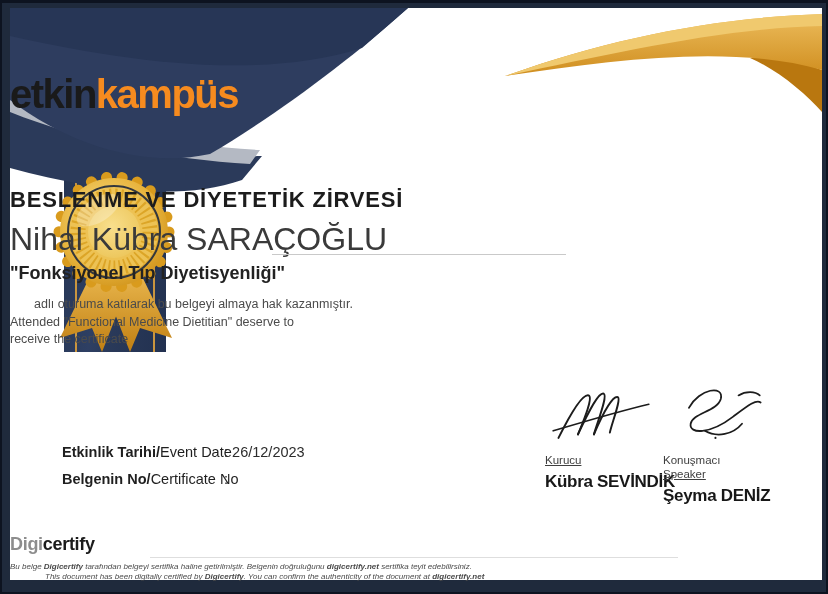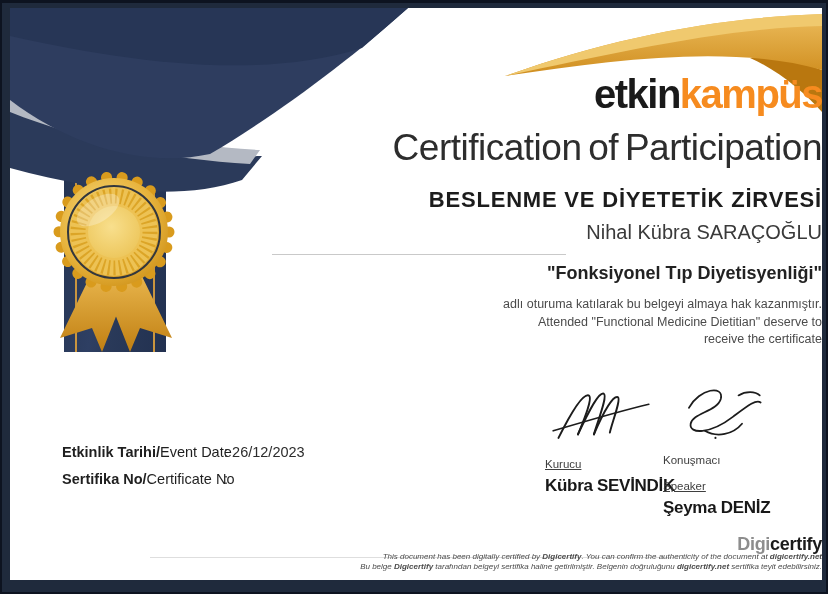--- a/index.html
+++ b/index.html
@@ -14,54 +14,54 @@
   .swoosh-tl{left:10px;top:8px;z-index:3;}
   .swoosh-tr{right:6px;top:8px;z-index:3;}
   .ribbon-strip{position:absolute;left:64px;top:120px;width:102px;height:232px;z-index:2;
     background:linear-gradient(100deg,#243350 0%,#2e3f63 45%,#26355322 60%,#223150 100%),#2a3a5a;}
   .ribbon-strip .gold-line{position:absolute;top:0;bottom:0;width:2px;background:#c9953f;}
   .ribbon-strip .gold-line.left{left:11px;}
   .ribbon-strip .gold-line.right{right:11px;}
   .medal{left:34px;top:146px;z-index:5;}
 
   
-  .txt{position:absolute;z-index:6;left:10px;right:6px;text-align:right;color:#222;}
+  .txt{position:absolute;z-index:6;left:10px;right:6px;text-align:left;color:#222;}
   .logo{top:72px;font-size:40px;font-weight:bold;letter-spacing:-1.5px;}
   .logo .p1{color:#1a1a1a;}
   .logo .p2{color:#f68b1f;}
   .title{top:127px;font-size:37px;font-weight:400;color:#2d2d2d;word-spacing:-3px;letter-spacing:-0.5px;}
   .subtitle{top:187px;font-size:22px;font-weight:bold;color:#1c1c1c;letter-spacing:0.8px;}
-  .name{top:221px;font-size:20px;font-weight:400;color:#3a3a3a;}
+  .name{top:221px;font-size:32px;font-weight:400;color:#3a3a3a;}
   .divider{position:absolute;z-index:6;left:272px;top:254px;width:294px;height:1px;background:#c9c9c9;}
   .session{top:263px;font-size:18px;font-weight:bold;color:#222;}
-  .desc1{top:297px;font-size:12.5px;color:#4b4b4b;}
+  .desc1{top:297px;font-size:12.5px;color:#4b4b4b;margin-left:24px;}
   .desc2{top:315px;font-size:12.5px;color:#4b4b4b;}
   .desc3{top:332px;font-size:12.5px;color:#4b4b4b;}
 
   .details{position:absolute;z-index:6;left:62px;top:444px;font-size:14.5px;color:#1f1f1f;text-align:left;}
   .details .row{height:27px;white-space:nowrap;}
   .details .lbls{display:inline-block;width:162px;}
   .details .b{font-weight:bold;}
   .details .v{color:#2c2c2c;}
 
   .sigcol{position:absolute;z-index:6;top:383px;width:150px;text-align:left;color:#3f3f3f;}
   .sigcol.s0{left:545px;}
   .sigcol.s1{left:663px;}
   .sigcol svg{display:block;margin-bottom:8px;}
   .sigcol .org{font-size:11.5px;line-height:14px;}
-  .sigcol .role{font-size:11.5px;line-height:14px;text-decoration:underline;margin-top:12px;}
+  .sigcol .role{font-size:11.5px;line-height:14px;text-decoration:underline;}
   .sigcol .signame{font-size:17px;font-weight:bold;color:#181818;margin-top:5px;letter-spacing:-0.3px;}
 
   .digicertify{top:534px;font-size:18px;font-weight:bold;letter-spacing:-0.3px;}
   .digicertify .g{color:#8d8d8d;}
   .digicertify .k{color:#1b1b1b;}
   .footline{position:absolute;z-index:6;left:150px;right:150px;top:557px;height:1px;background:#dedede;}
   .fineprint{z-index:6;font-size:8px;font-style:italic;color:#4a4a4a;line-height:10px;}
   .fp1{top:562px;}
-  .fp2{top:552px;}
+  .fp2{top:572px;padding-left:35px;}
   .fineprint .b{font-weight:bold;}
 </style>
 </head>
 <body>
 
 <div class="stage">
   <div class="frame"></div>
   <div class="paper"></div>
 
   <div class="ribbon-strip">
@@ -111,35 +111,34 @@
     <circle cx="80" cy="86" r="46" fill="none" stroke="#33373d" stroke-width="2"></circle>
     <circle cx="80" cy="86" r="44" fill="#edc254"></circle>
     <circle cx="80" cy="86" r="36" fill="none" stroke="#dca527" stroke-width="15" stroke-dasharray="2 3.5"></circle>
     <circle cx="80" cy="86" r="26" fill="url(#gCenter)"></circle>
     <ellipse cx="64" cy="64" rx="24" ry="12" fill="rgba(255,255,255,0.28)" transform="rotate(-32 64 64)"></ellipse>
   </svg>
 
   <div class="txt logo">
     <span class="p1">etkin</span><span class="p2">kampüs</span>
   </div>
-  <div class="txt title">Certification of Participation</div>
   <div class="txt subtitle">BESLENME VE DİYETETİK ZİRVESİ</div>
   <div class="txt name">Nihal Kübra SARAÇOĞLU</div>
   <div class="divider"></div>
   <div class="txt session">"Fonksiyonel Tıp Diyetisyenliği"</div>
   <div class="txt desc1">adlı oturuma katılarak bu belgeyi almaya hak kazanmıştır.</div>
   <div class="txt desc2">Attended "Functional Medicine Dietitian" deserve to</div>
   <div class="txt desc3">receive the certificate</div>
 
   <div class="details">
     <div class="row">
       <span class="lbls"><span class="b">Etkinlik Tarihi/</span><span>Event Date</span></span><span>: </span><span class="v">26/12/2023</span>
     </div>
     <div class="row">
-      <span class="lbls"><span class="b">Sertifika No/</span><span>Certificate No</span></span><span>: </span><span class="v"></span>
+      <span class="lbls"><span class="b">Belgenin No/</span><span>Certificate No</span></span><span>: </span><span class="v"></span>
     </div>
   </div>
 
   <div class="sigcol s0">
     <svg width="112" height="62" viewBox="0 0 120 70">
       <g fill="none" stroke="#1c1c1c" stroke-width="2.2" stroke-linecap="round">
         <path d="M12,62 C28,30 40,12 46,14 C52,16 38,48 34,58"></path>
         <path d="M34,58 C48,28 58,10 63,12 C68,14 56,44 52,58"></path>
         <path d="M52,58 C64,30 74,14 79,16 C83,18 72,46 70,56"></path>
         <path d="M6,54 C40,44 80,32 114,24" stroke-width="1.8"></path>

